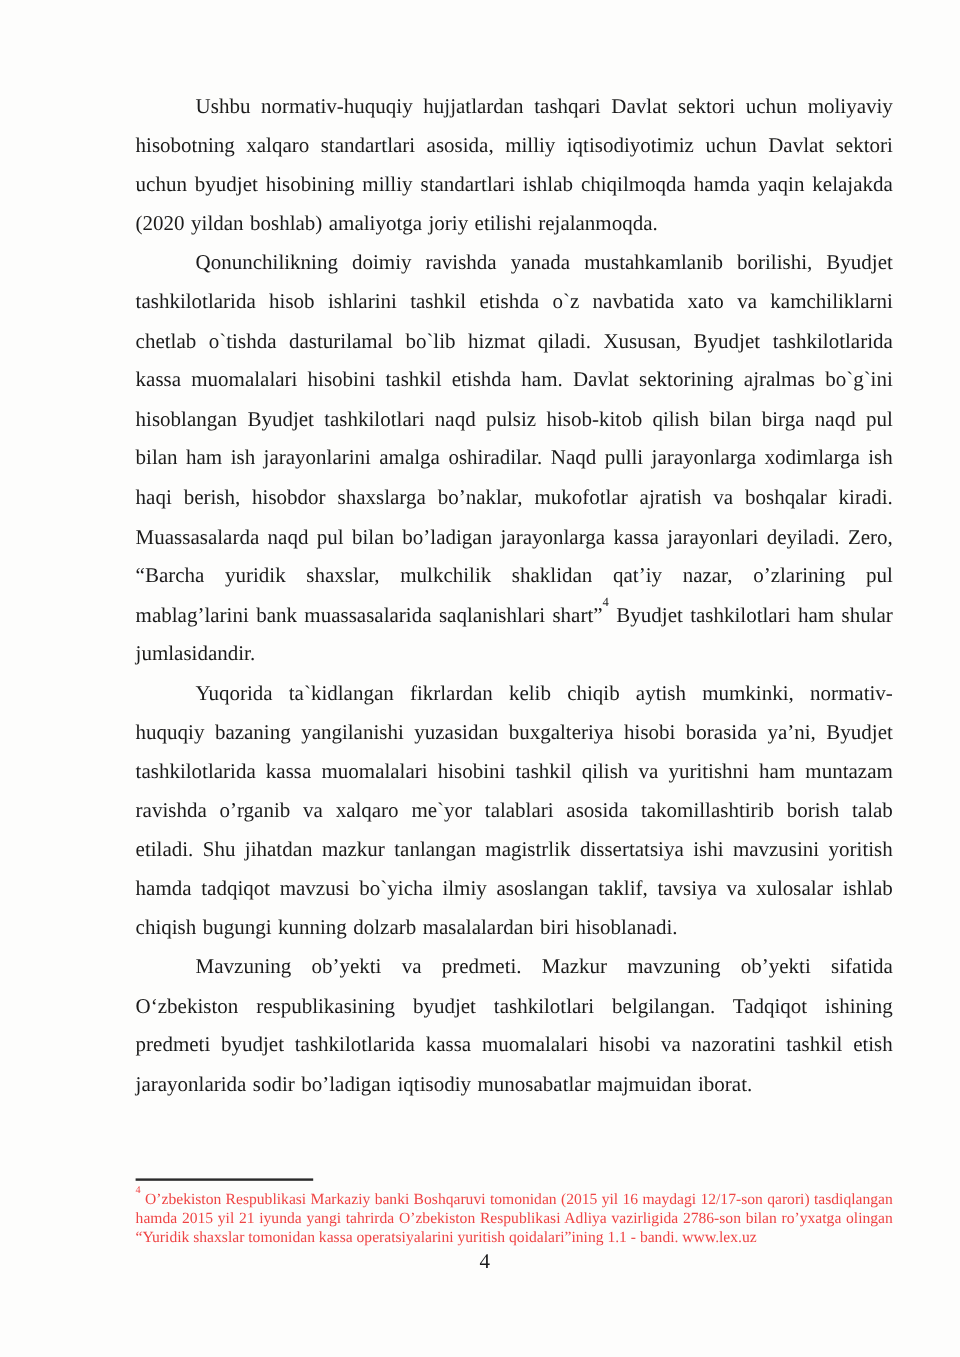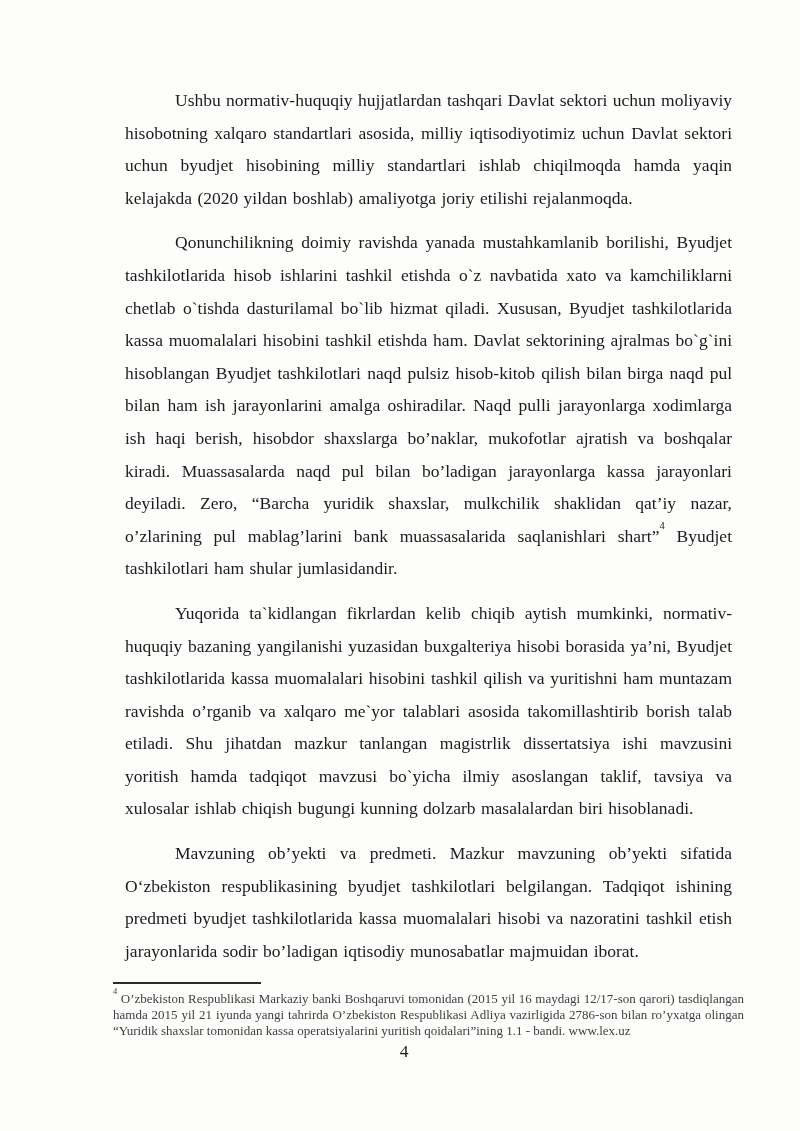--- a/index.html
+++ b/index.html
@@ -12,21 +12,21 @@
     color: #1b1b1b;
     overflow: hidden;
   }
   .content {
     position: absolute;
     left: 113px;
     top: 72px;
     width: 631px;
   }
   .content p {
-    margin: 12px;
+    margin: 0;
     font-size: 17.5px;
     line-height: 32.6px;
     text-align: justify;
     text-indent: 50px;
     word-spacing: 1px;
   }
   .body-sup {
     font-size: 10.5px;
     position: relative;
     top: -6px;
@@ -43,21 +43,21 @@
     width: 148px;
     height: 0;
     border-top: 2px solid #2a2a2a;
     margin-bottom: 7px;
   }
   .footnote-text {
     margin: 0;
     font-size: 13px;
     line-height: 15.8px;
     text-align: justify;
-    color: #404040;
+    color: #ef4444;
   }
   .footnote-sup {
     font-size: 8.5px;
     position: relative;
     top: -4px;
     line-height: 0;
   }
   .page-number {
     position: absolute;
     top: 1041px;

